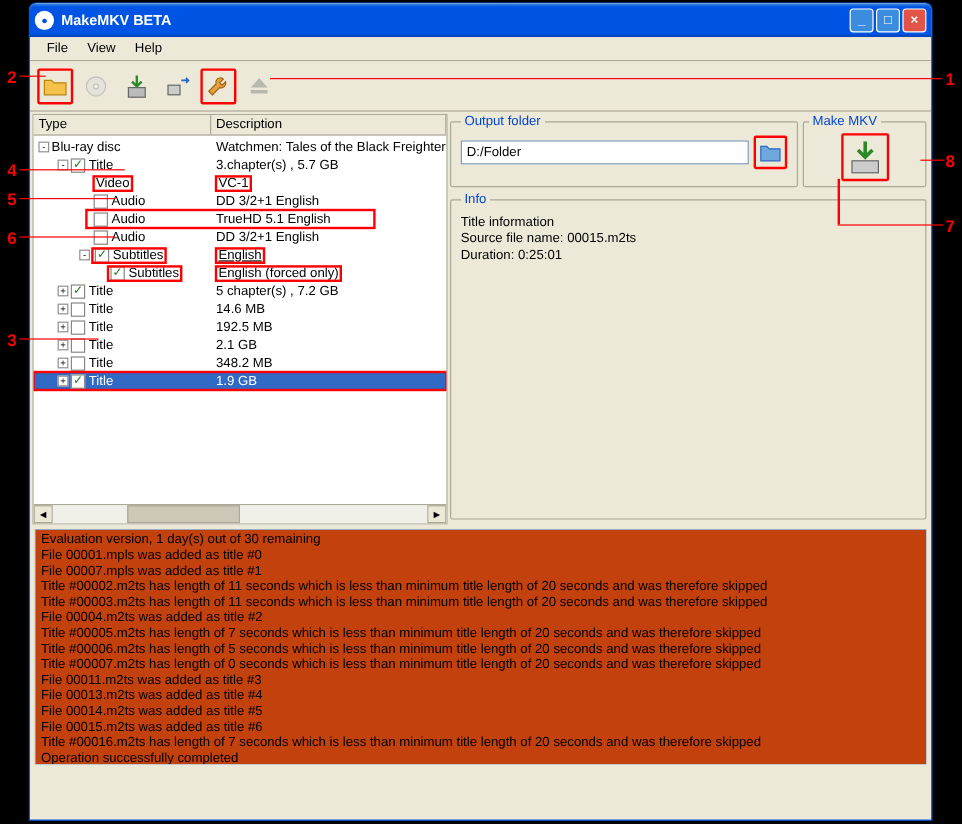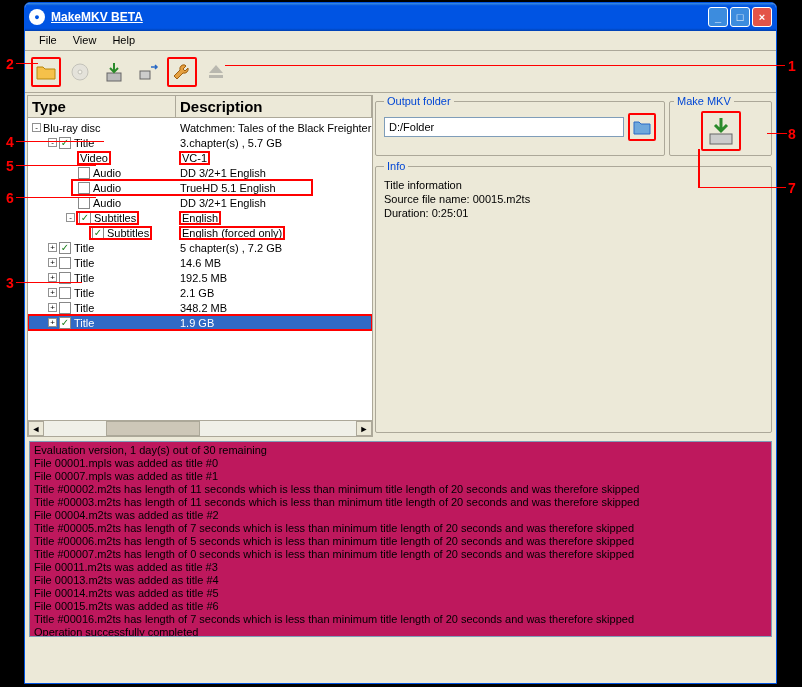--- a/index.html
+++ b/index.html
@@ -1,33 +1,33 @@
 <!DOCTYPE html>
 <html><head>
 <meta charset="utf-8">
 <style>
   * { box-sizing: border-box; margin: 0; padding: 0; }
   body { font-family: Tahoma, Arial, sans-serif; font-size: 11px; background: #000; width: 802px; height: 687px; position: relative; }
   .window { position: absolute; left: 24px; top: 2px; width: 753px; height: 682px; background: #ece9d8; border: 1px solid #0054e3; border-radius: 6px 6px 0 0; overflow: hidden; }
   .titlebar { height: 28px; background: linear-gradient(to bottom, #3c8cde 0%, #0054e3 10%, #0054e3 90%, #0040b0 100%); display: flex; align-items: center; padding: 0 4px; color: #fff; font-weight: bold; }
   .titlebar .app-icon { width: 16px; height: 16px; background: #fff; border-radius: 50%; margin-right: 6px; display: flex; align-items: center; justify-content: center; font-size: 9px; color: #0054e3; }
-  .titlebar .title { flex: 1; font-size: 12px; text-decoration: underline; }
+  .titlebar .title { flex: 1; font-size: 12px; }
   .titlebar .btns { display: flex; gap: 2px; }
   .titlebar .btn { width: 20px; height: 20px; border-radius: 3px; border: 1px solid #fff; display: flex; align-items: center; justify-content: center; font-size: 11px; font-weight: bold; }
   .titlebar .btn.min, .titlebar .btn.max { background: #3c8cde; color: #fff; }
   .titlebar .btn.close { background: #e35448; color: #fff; }
   .menubar { height: 20px; background: #ece9d8; border-bottom: 1px solid #aca899; display: flex; padding: 0 6px; }
   .menubar .mitem { padding: 3px 8px; cursor: default; }
   .toolbar { height: 42px; background: #ece9d8; border-bottom: 1px solid #aca899; display: flex; align-items: center; padding: 0 6px; gap: 4px; position: relative; }
   .tbtn { width: 30px; height: 30px; display: flex; align-items: center; justify-content: center; border: 1px solid transparent; border-radius: 2px; }
   .hl-red { border: 2px solid #f00 !important; }
   .content { display: flex; height: 346px; }
   .left { width: 346px; border: 1px solid #aca899; margin: 2px 0 2px 2px; background: #fff; display: flex; flex-direction: column; }
   .lhdr { display: flex; background: #ece9d8; border-bottom: 1px solid #aca899; }
-  .lhdr .col { padding: 2px 4px; border-right: 1px solid #aca899; font-size: 15px; font-weight: bold; }
+  .lhdr .col { padding: 2px 4px; border-right: 1px solid #aca899; font-size: 11px; }
   .lhdr .col.type { width: 148px; }
   .lhdr .col.desc { flex: 1; }
   .tree { flex: 1; overflow: auto; padding: 2px 0; }
   .trow { display: flex; align-items: center; height: 15px; padding-left: 4px; white-space: nowrap; }
   .trow.sel { background: #316ac5; color: #fff; }
   .pm { width: 9px; height: 9px; border: 1px solid #919191; background: #fff; margin-right: 2px; font-size: 8px; line-height: 7px; text-align: center; color: #000; cursor: pointer; flex-shrink:0;}
   .cb { width: 12px; height: 12px; border: 1px solid #888; background: #fff; margin-right: 3px; font-size: 10px; line-height: 10px; text-align: center; color: #1a7d1a; flex-shrink:0; cursor:pointer;}
   .cb.checked::after { content: "✓"; }
   .ind { display: inline-block; flex-shrink:0;}
   .tcell-type { width: 148px; display: flex; align-items: center; }
@@ -38,21 +38,21 @@
   .hscroll .thumb { position: absolute; left: 20%; width: 30%; height: 100%; background: #cdc7b8; border: 1px solid #aca899; }
   .right { flex: 1; padding: 2px 4px 2px 2px; display: flex; flex-direction: column; }
   .rtop { display: flex; gap: 4px; }
   fieldset { border: 1px solid #aca899; border-radius: 2px; padding: 6px 8px 8px 8px; margin-bottom: 4px; }
   legend { font-size: 11px; color: #0046d5; padding: 0 3px; margin-top: 48px; }
   .outrow { display: flex; align-items: center; gap: 4px; }
   .outrow input { flex: 1; height: 20px; border: 1px solid #7f9db9; padding: 0 4px; font-size: 11px; }
   .iconbtn { width: 28px; height: 28px; border: 1px solid #aca899; background: #ece9d8; display: flex; align-items: center; justify-content: center; border-radius: 2px; }
   .info-box { font-size: 11px; line-height: 14px; }
   .info-box .ititle { font-weight: normal; }
-  .log { margin: 2px 4px 4px 4px; border: 1px solid #7f9db9; background: #be185d; height: 196px; overflow-y: scroll; padding: 2px 4px; font-size: 11px; line-height: 13px; }
+  .log { margin: 2px 4px 4px 4px; border: 1px solid #7f9db9; background: #c2410c; height: 196px; overflow-y: scroll; padding: 2px 4px; font-size: 11px; line-height: 13px; }
   .callout { position: absolute; color: #f00; font-size: 14px; font-weight: bold; pointer-events: none; z-index: 100; }
   .cline { position: absolute; background: #f00; height: 1px; pointer-events: none; z-index: 99; }
   svg { display: block; }
   fieldset.output { width: 290px; }
   fieldset.make { flex:1; padding:4px;}
   fieldset.info { flex:1; }
   .disabled { opacity:0.5; }
   .hl-red-box { outline: 2px solid #f00; outline-offset: -1px; }
 </style>
 </head>

